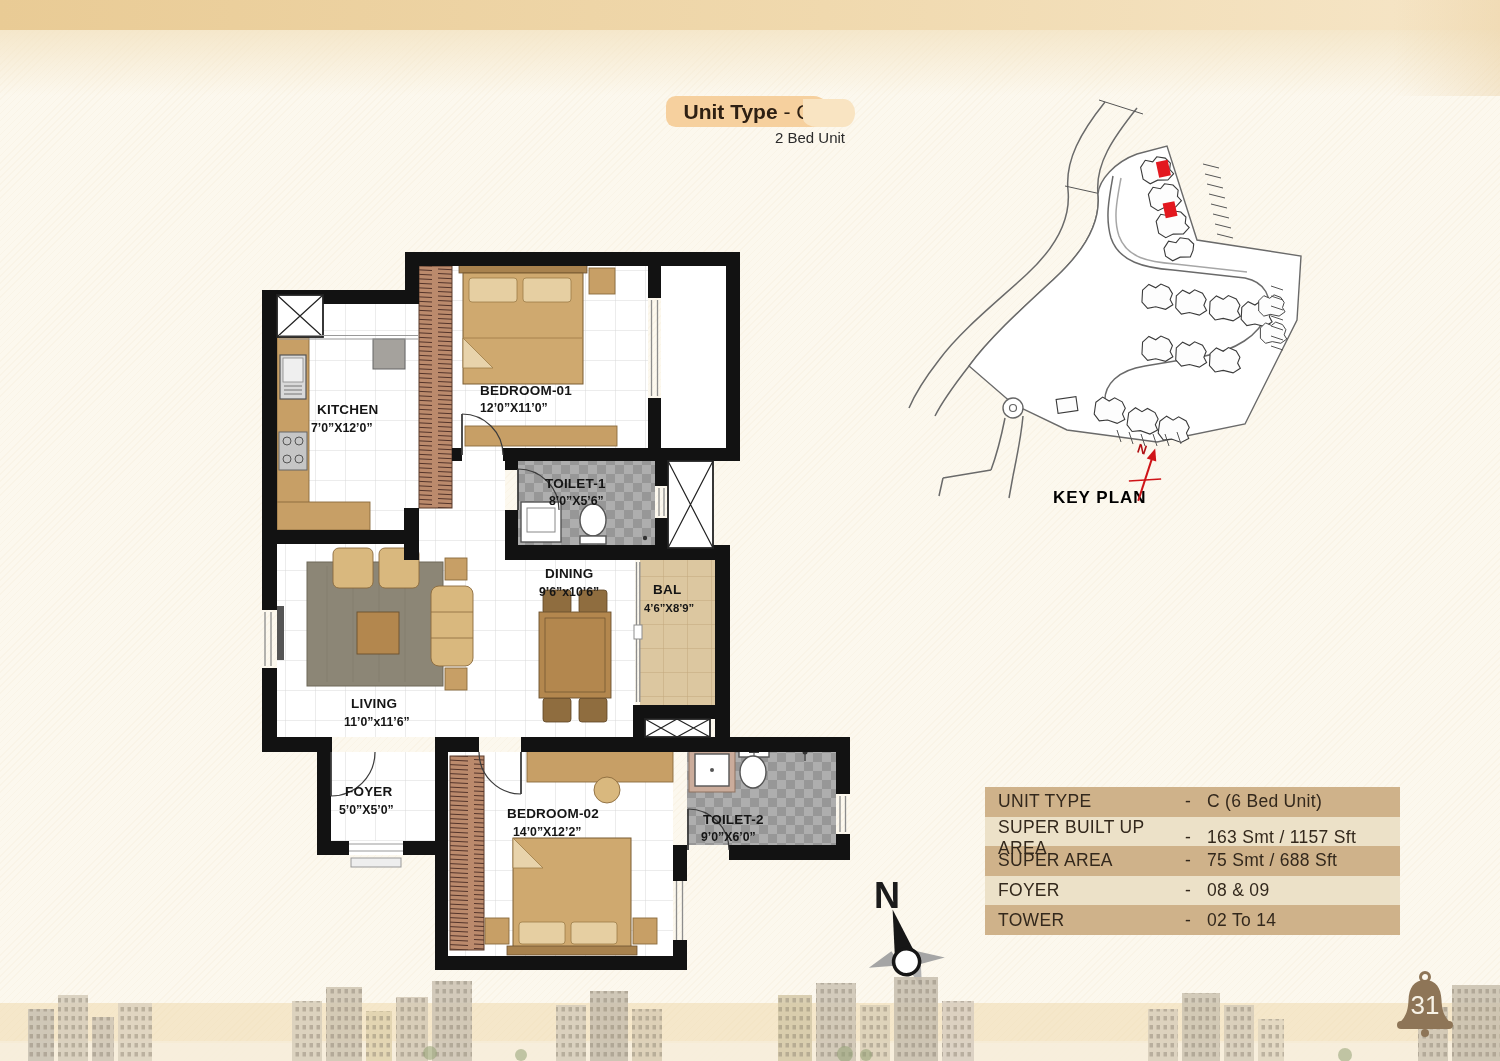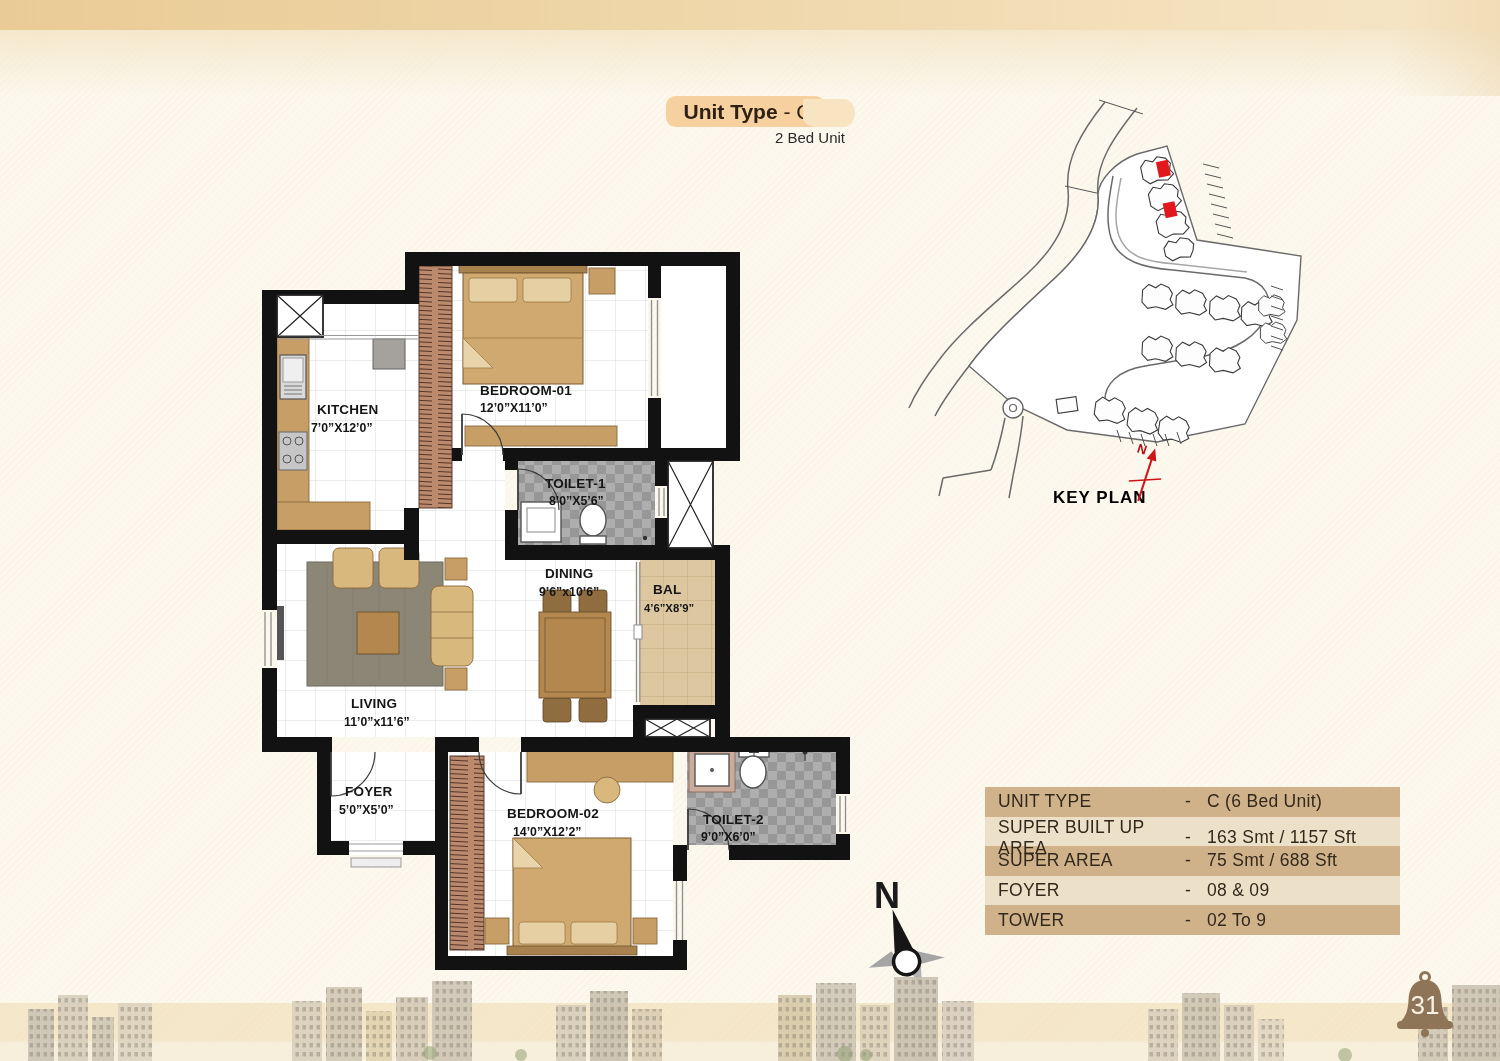--- a/index.html
+++ b/index.html
@@ -344,21 +344,21 @@
     <span>75 Smt / 688 Sft</span>
   </div>
   <div class="row light">
     <span class="lbl">FOYER</span>
     <span>-</span>
     <span>08 &amp; 09</span>
   </div>
   <div class="row dark">
     <span class="lbl">TOWER</span>
     <span>-</span>
-    <span>02 To 9</span>
+    <span>02 To 14</span>
   </div>
 </div>
 
 <svg class="abs" style="left:858px;top:872px" width="90" height="120" viewBox="0 0 90 120">
   <text x="16" y="36" font-family="Liberation Serif, serif" font-size="36" font-weight="700" fill="#1b1b1b">N</text>
   <g transform="translate(46,80) rotate(-15)">
     <polygon points="0,-44 10,2 0,12 -10,2" fill="#161616"></polygon>
     <polygon points="38,16 4,-2 12,16" fill="#a5a5a5"></polygon>
     <polygon points="-38,6 -12,-4 -6,12" fill="#a5a5a5"></polygon>
     <polygon points="8,40 -4,6 14,12" fill="#b3b3b3"></polygon>

